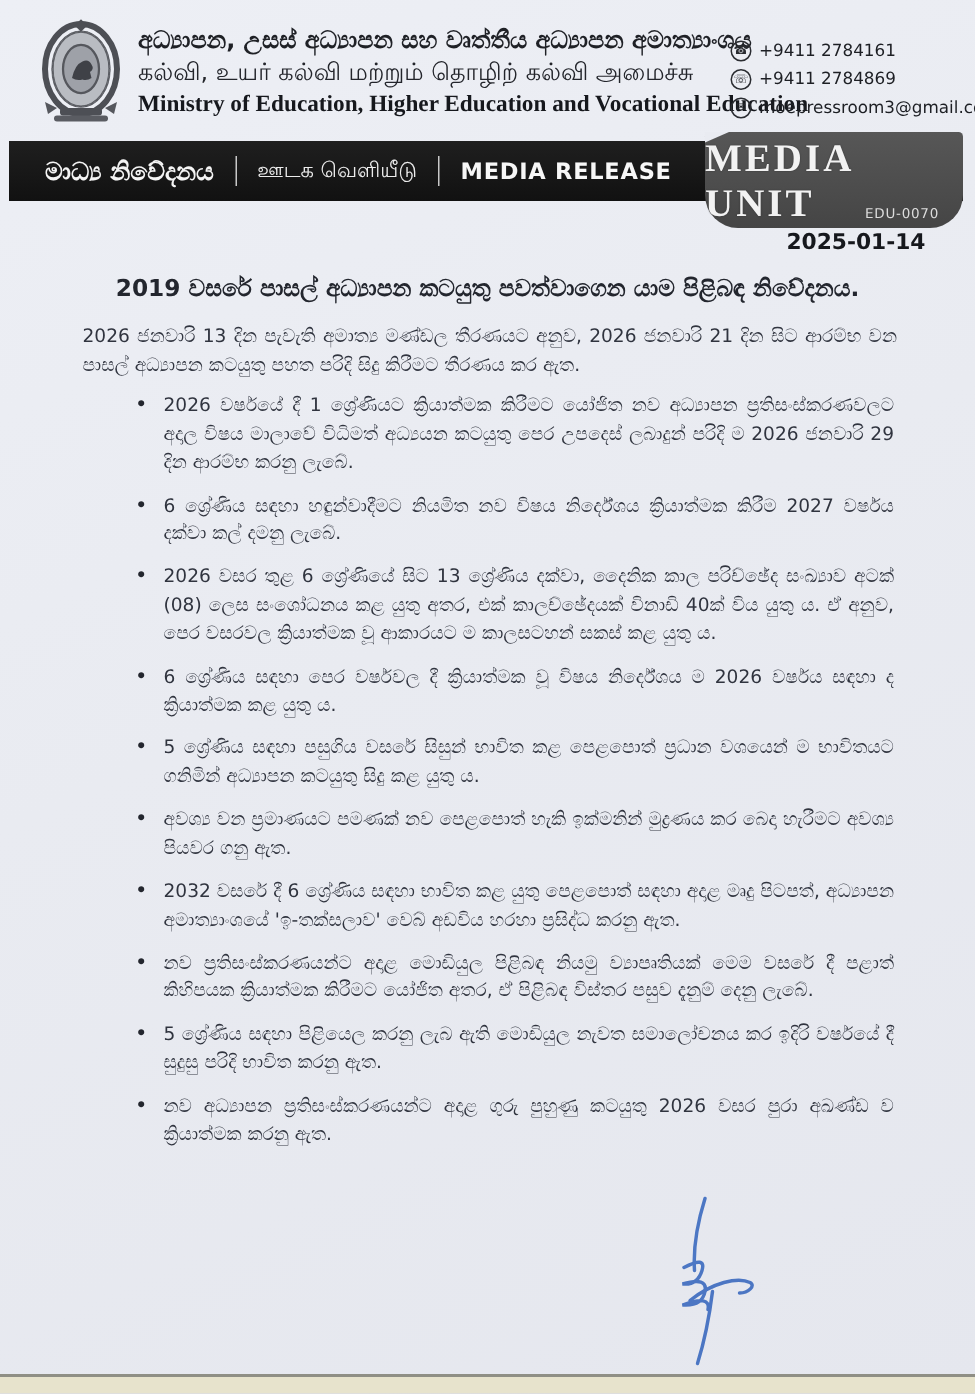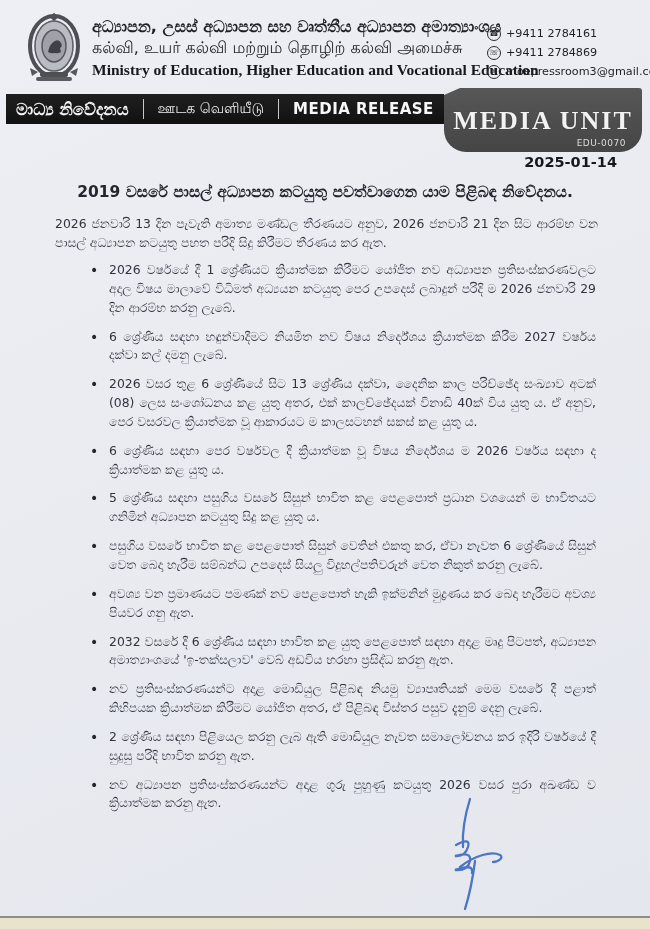--- a/index.html
+++ b/index.html
@@ -22,30 +22,30 @@
   .head-en{font-family:"Liberation Serif","DejaVu Serif",serif;font-size:15.5px;font-weight:bold;color:#16181d;line-height:21px;white-space:nowrap;}
   .contacts{position:absolute;left:487px;top:14px;width:158px;font-size:11.2px;color:#1d1f24;}
   .contact-row{display:flex;align-items:center;height:19px;white-space:nowrap;}
   .c-icon{
     display:inline-flex;align-items:center;justify-content:center;
     width:12px;height:12px;border:1px solid #2a2c31;border-radius:50%;
     font-size:8px;line-height:1;margin-right:5px;color:#2a2c31;flex:0 0 auto;
   }
   
   .banner{
-    position:absolute;left:6px;right:8px;top:94px;height:30px;
+    position:absolute;left:6px;right:8px;top:94px;height:40px;
     background:linear-gradient(#1f1f1f,#111);
-    display:flex;align-items:center;padding-left:10px;box-sizing:border-box;
+    display:flex;align-items:center;padding-left:24px;box-sizing:border-box;
   }
   .banner .b-si{color:#f4f4f4;font-weight:bold;font-size:16.5px;white-space:nowrap;}
   .banner .b-ta{color:#ececec;font-size:14px;white-space:nowrap;}
   .banner .b-en{color:#f7f7f7;font-weight:bold;font-size:15px;letter-spacing:.5px;white-space:nowrap;}
   .b-sep{width:1px;height:20px;background:#e8e8e8;opacity:.85;margin:0 14px;flex:0 0 auto;}
   .media-unit{
-    position:absolute;right:8px;top:88px;width:198px;height:64px;
+    position:absolute;right:8px;top:88px;width:172px;height:64px;
     background:linear-gradient(#575757,#454545);
     border-radius:3px 3px 22px 22px;z-index:3;
     display:flex;flex-direction:column;align-items:center;justify-content:center;
   }
   .media-unit::before{ 
     content:"";position:absolute;left:0;top:0;width:0;height:0;
     border-top:7px solid #e9ebf1;border-right:16px solid transparent;
   }
   .mu-title{
     font-family:"Liberation Serif","DejaVu Serif",serif;font-weight:bold;
@@ -149,29 +149,28 @@
       <li>2026 වර්ෂයේ දී 1 ශ්‍රේණියට ක්‍රියාත්මක කිරීමට යෝජිත නව අධ්‍යාපන ප්‍රතිසංස්කරණවලට අදාල විෂය මාලාවේ විධිමත් අධ්‍යයන කටයුතු පෙර උපදෙස් ලබාදුන් පරිදි ම 2026 ජනවාරි 29 දින ආරම්භ කරනු ලැබේ.</li>
 
       <li>6 ශ්‍රේණිය සඳහා හඳුන්වාදීමට නියමිත නව විෂය නිර්දේශය ක්‍රියාත්මක කිරීම 2027 වර්ෂය දක්වා කල් දමනු ලැබේ.</li>
 
       <li>2026 වසර තුළ 6 ශ්‍රේණියේ සිට 13 ශ්‍රේණිය දක්වා, දෛනික කාල පරිච්ඡේද සංඛ්‍යාව අටක් (08) ලෙස සංශෝධනය කළ යුතු අතර, එක් කාලච්ඡේදයක් විනාඩි 40ක් විය යුතු ය. ඒ අනුව, පෙර වසරවල ක්‍රියාත්මක වූ ආකාරයට ම කාලසටහන් සකස් කළ යුතු ය.</li>
 
       <li>6 ශ්‍රේණිය සඳහා පෙර වර්ෂවල දී ක්‍රියාත්මක වූ විෂය නිර්දේශය ම 2026 වර්ෂය සඳහා ද ක්‍රියාත්මක කළ යුතු ය.</li>
 
       <li>5 ශ්‍රේණිය සඳහා පසුගිය වසරේ සිසුන් භාවිත කළ පෙළපොත් ප්‍රධාන වශයෙන් ම භාවිතයට ගනිමින් අධ්‍යාපන කටයුතු සිදු කළ යුතු ය.</li>
 
-      <li>පසුගිය වසරේ භාවිත කළ පෙළපොත් සිසුන් වෙතින් එකතු කර, ඒවා නැවත 6 ශ්‍රේණියේ සිසුන් වෙත බෙදා හැරීම සම්බන්ධ උපදෙස් සියලු විදුහල්පතිවරුන් වෙත නිකුත් කරනු ලැබේ.</li>
 
       <li>අවශ්‍ය වන ප්‍රමාණයට පමණක් නව පෙළපොත් හැකි ඉක්මනින් මුද්‍රණය කර බෙදා හැරීමට අවශ්‍ය පියවර ගනු ඇත.</li>
 
       <li>2032 වසරේ දී 6 ශ්‍රේණිය සඳහා භාවිත කළ යුතු පෙළපොත් සඳහා අදාළ මෘදු පිටපත්, අධ්‍යාපන අමාත්‍යාංශයේ 'ඉ-තක්සලාව' වෙබ් අඩවිය හරහා ප්‍රසිද්ධ කරනු ඇත.</li>
 
       <li>නව ප්‍රතිසංස්කරණයන්ට අදාළ මොඩියුල පිළිබඳ නියමු ව්‍යාපෘතියක් මෙම වසරේ දී පළාත් කිහිපයක ක්‍රියාත්මක කිරීමට යෝජිත අතර, ඒ පිළිබඳ විස්තර පසුව දැනුම් දෙනු ලැබේ.</li>
 
-      <li>2 ශ්‍රේණිය සඳහා පිළියෙල කරනු ලැබ ඇති මොඩියුල නැවත සමාලෝචනය කර ඉදිරි වර්ෂයේ දී සුදුසු පරිදි භාවිත කරනු ඇත.</li>
+      <li>5 ශ්‍රේණිය සඳහා පිළියෙල කරනු ලැබ ඇති මොඩියුල නැවත සමාලෝචනය කර ඉදිරි වර්ෂයේ දී සුදුසු පරිදි භාවිත කරනු ඇත.</li>
 
       <li>නව අධ්‍යාපන ප්‍රතිසංස්කරණයන්ට අදාළ ගුරු පුහුණු කටයුතු 2026 වසර පුරා අඛණ්ඩ ව ක්‍රියාත්මක කරනු ඇත.</li>
     </ul>
 
   <svg class="signature" viewBox="0 0 100 122">
     <g fill="none" stroke="#3f6dc0" stroke-width="2.3" stroke-linecap="round" opacity="0.92">
       <path d="M50,6 C45,22 42,38 43,54"></path>
       <path d="M36,52 q15,-8 12,2 t-13,9 q17,-5 15,5 t-15,9 q19,-7 17,3"></path>
       <path d="M40,74 C55,62 72,58 80,62 c4,2 -1,7 -7,7"></path>
       <path d="M55,68 C53,84 50,100 45,116"></path>

